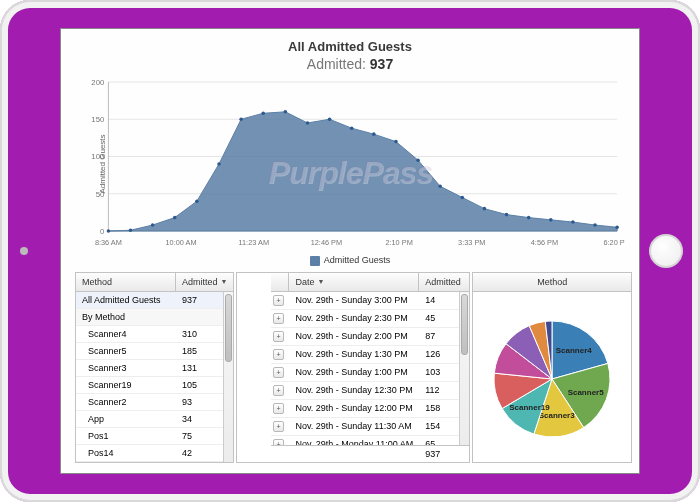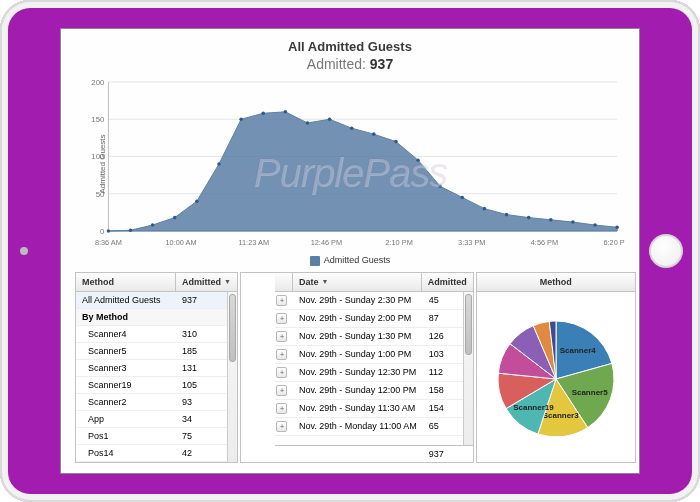--- a/index.html
+++ b/index.html
@@ -28,59 +28,59 @@
   
   .title-area { text-align: center; margin-bottom: 4px; }
   .title-area h1 { font-size: 13px; font-weight: bold; color: #3a3a3a; }
   .subtitle { font-size: 14px; color: #777; margin-top: 2px; }
   .subtitle b { color: #333; }
 
   
   .chart-wrap { position: relative; height: 175px; }
   .watermark {
     position: absolute; left: 50%; top: 55%; transform: translate(-50%,-50%);
-    font-size: 40px; font-weight: 400; color: rgba(130,110,160,0.16);
+    font-size: 32px; font-weight: 700; color: rgba(130,110,160,0.16);
     font-style: italic; letter-spacing: -1px; pointer-events: none;
     text-shadow: 1px 1px 0 rgba(255,255,255,0.3);
   }
   .chart-wrap svg { width: 100%; height: 100%; display: block; }
   .axis-label-y {
     position: absolute; left: -2px; top: 50%; transform: translateY(-50%) rotate(-90deg);
     font-size: 8px; color: #666;
   }
   .legend-row { text-align: center; font-size: 9px; color: #333; margin: 4px 0 6px; }
   .legend-swatch { display: inline-block; width: 10px; height: 10px; background: #5B7FA6; vertical-align: middle; margin-right: 4px; border-radius: 1px; }
 
   
   .panels { display: flex; gap: 2px; flex: 1; min-height: 0; }
   .panel {
     border: 1px solid #c3c3c3; display: flex; flex-direction: column;
     font-size: 9px; background: #fff; position: relative;
   }
   .panel .hdr { display: flex; border-bottom: 1px solid #c3c3c3; background: linear-gradient(#fdfdfd,#e9e9e9); }
   .panel .hdr .col {
-    padding: 4px 6px; font-weight: bold; color: #333; border-right: 1px solid #c3c3c3;
+    padding: 4px 6px; font-weight: normal; color: #333; border-right: 1px solid #c3c3c3;
     display: flex; align-items: center; gap: 3px;
   }
   .panel .hdr .col:last-child { border-right: none; }
   .sortarr { font-size: 7px; color: #555; }
   .panel .body { flex: 1; overflow: hidden; position: relative; }
   .panel .scroll-track {
     position: absolute; right: 0; top: 0; bottom: 0; width: 10px;
     background: linear-gradient(#f7f7f7,#ececec); border-left: 1px solid #ccc;
   }
   .panel .scroll-thumb {
     position: absolute; left: 1px; right: 1px; top: 2px; height: 40%;
     background: linear-gradient(#d8d8d8,#bfbfbf); border-radius: 3px; border:1px solid #aaa;
   }
   .row { display: flex; border-bottom: 1px solid #eee; }
   .row .cell { padding: 3px 6px; white-space: nowrap; overflow: hidden; text-overflow: ellipsis; }
   .row.sel { background: #eef3fb; }
   .row.sub .cell:first-child { padding-left: 12px; }
-  .section-hdr { font-weight: bold; background: #f7f7f7; }
+  .section-hdr { font-weight: normal; background: #f7f7f7; }
   .tiny-btn {
     display: inline-flex; width: 11px; height: 11px; border: 1px solid #b8b8b8;
     border-radius: 2px; background: linear-gradient(#fff,#e8e8e8);
     align-items: center; justify-content: center; font-size: 7px; color: #555;
     margin-right: 4px; flex-shrink: 0;
   }
 
   
   .p-method { flex: 0 0 155px; }
   .p-method .c1 { flex: 0 0 100px; }
@@ -246,20 +246,27 @@
             <div class="col c2">
                 <span>Admitted</span>
               </div>
           </div>
           <div class="body">
             <div id="date-rows">
                 <div class="row">
             <div class="cell c0">
                     <span class="tiny-btn">+</span>
                   </div>
+            <div class="cell c1">Nov. 29th - Sunday 3:00 PM</div>
+            <div class="cell c2">14</div>
+          </div>
+                <div class="row">
+            <div class="cell c0">
+                    <span class="tiny-btn">+</span>
+                  </div>
             <div class="cell c1">Nov. 29th - Sunday 2:30 PM</div>
             <div class="cell c2">45</div>
           </div>
                 <div class="row">
             <div class="cell c0">
                     <span class="tiny-btn">+</span>
                   </div>
             <div class="cell c1">Nov. 29th - Sunday 2:00 PM</div>
             <div class="cell c2">87</div>
           </div>

